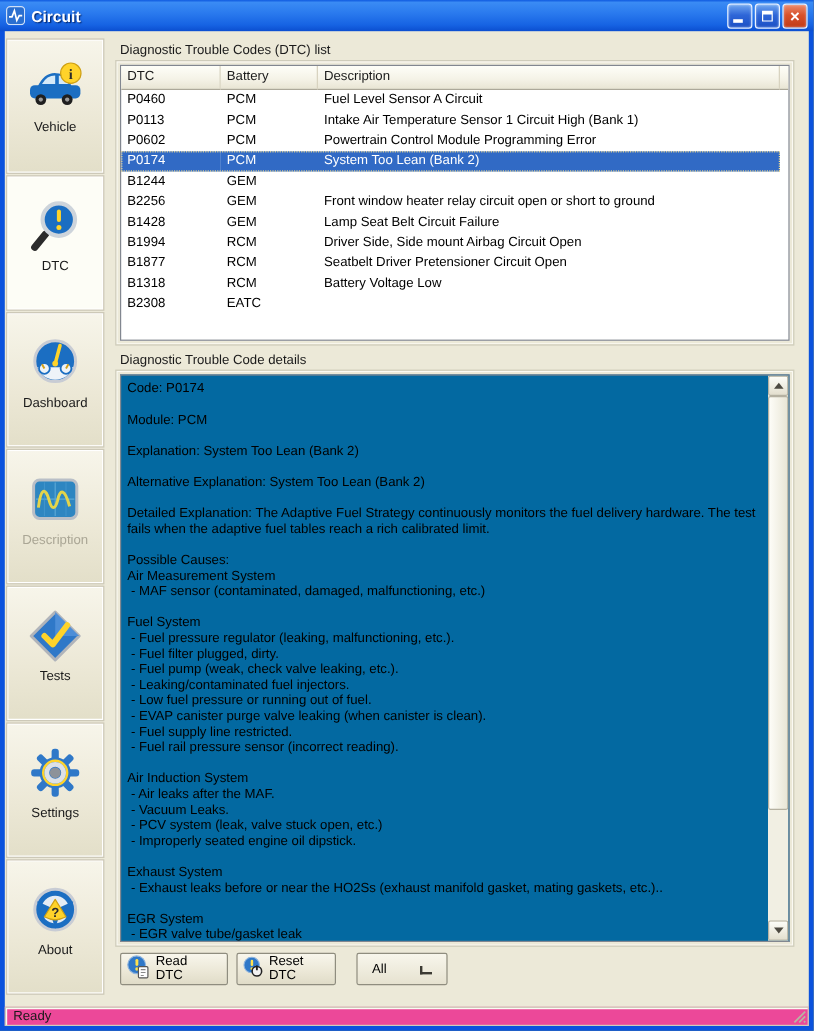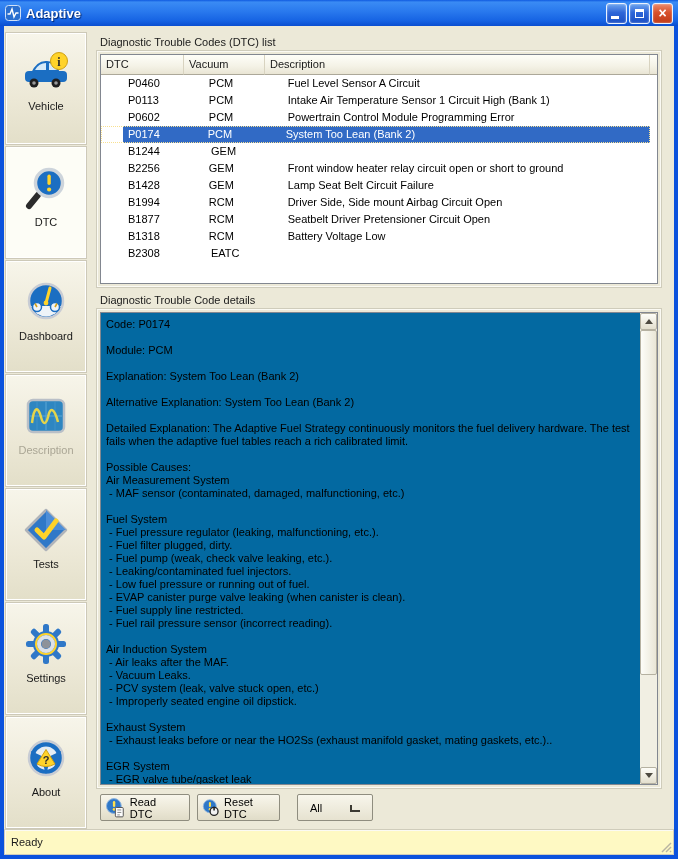--- a/index.html
+++ b/index.html
@@ -47,21 +47,21 @@
   
   .dtc-table { width:558px; height:230px; border:1px solid #828790; background:#fff; overflow:hidden; font-size:11px; }
   .thead { display:flex; height:20px; background:#ebeadb; }
   .th {
     background:linear-gradient(180deg,#fefef8 0%,#f4f2e6 60%,#e9e5d4 100%);
     border-right:1px solid #d8d3c0; border-bottom:1px solid #aca899;
     padding:3px 0 0 5px; color:#1a1a1a; overflow:hidden;
   }
   .th:last-child { border-right:none; flex:1; }
   .col-dtc { width:83px; } .col-mod { width:81px; } .col-desc { width:385px; }
-  .trow { display:flex; height:17px; line-height:17px; color:#000; cursor:default;padding-left:22px; }
+  .trow { display:flex; height:17px; line-height:17px; color:#000; cursor:default; }
   .trow .td { padding-left:5px; overflow:hidden; white-space:nowrap; }
   .trow.selected .td { background:#316ac5; color:#fff; }
   .trow.selected { outline:1px dotted #f8e090; outline-offset:-1px; width:549px; }
 
   
   .details-area { position:relative; width:558px; height:473px; border:1px solid #828790; background:#0369a1; overflow:hidden; }
   .details-text {
     position:absolute; top:0; left:0; width:539px; height:100%;
     padding:5px 4px 0 5px; font-size:11px; line-height:13px; color:#000;
     white-space:pre-wrap; overflow:hidden;
@@ -78,49 +78,49 @@
   .sb-thumb {
     position:absolute; left:0; top:17px; width:17px; height:345px;
     background:linear-gradient(90deg,#fdfdf8,#e9e6d6); border:1px solid #b5b1a1; border-radius:2px;
   }
 
   
   .toolbar-btn {
     position:absolute; top:794px; height:27px;
     background:linear-gradient(180deg,#f8f6ec 0%,#ebe7d6 60%,#e0dcc8 100%);
     border:1px solid #8f8d7f; border-radius:2px;
-    display:flex; align-items:center; font-size:11px; color:#000; padding:0 8px 0 4px;
+    display:flex; align-items:flex-start; font-size:11px; color:#000; padding:0 8px 0 4px;
   }
   .toolbar-btn .btn-label { margin-left:4px; }
   .combo {
     position:absolute; top:794px; left:297px; width:76px; height:27px;
     background:linear-gradient(180deg,#f8f6ec,#e6e2d0); border:1px solid #8f8d7f; border-radius:2px;
     display:flex; align-items:center; justify-content:space-between; font-size:11px; padding:0 12px 0 12px;
   }
   .combo-glyph { width:10px; height:7px; border-left:2px solid #3c3a33; border-bottom:2px solid #3c3a33; margin-top:2px; }
 
   
   .statusbar {
-    position:absolute; left:4px; right:4px; bottom:4px; height:26px;
-    background:#fef9c3; border:1px solid #cfccbb; box-shadow:inset 1px 1px 0 #fbfaf3;
+    position:absolute; left:4px; right:4px; bottom:4px; height:16px;
+    background:#ec4899; border:1px solid #cfccbb; box-shadow:inset 1px 1px 0 #fbfaf3;
     font-size:11px; color:#1a1a1a; display:flex; align-items:center; padding-left:6px;
   }
   .grip { position:absolute; right:1px; bottom:1px; }
 </style>
 </head>
 <body>
 
 <div class="window">
 
   <div class="titlebar">
     <svg class="title-icon" viewBox="0 0 16 16">
       <rect x="0.5" y="0.5" width="15" height="15" rx="3" fill="#2a6fd0" stroke="#cfe0f8"></rect>
       <polyline points="2.5,9 5,9 7,4 9,12 11,8 13.5,8" fill="none" stroke="#fff" stroke-width="1.4"></polyline>
     </svg>
-    <span class="title-text">Adaptive</span>
+    <span class="title-text">Circuit</span>
     <span class="winbtn">
         <span class="glyph-min"></span>
       </span>
     <span class="winbtn">
         <span class="glyph-max"></span>
       </span>
     <span class="winbtn close">
         <span class="glyph-close">×</span>
       </span>
   </div>
@@ -216,21 +216,21 @@
       </svg>
       <span class="side-label">About</span>
     </div>
 
     <div class="panel" style="top:10px">
       <div class="panel-label">Diagnostic Trouble Codes (DTC) list</div>
       <div class="panel-box">
         <div class="dtc-table">
           <div class="thead">
             <div class="th col-dtc">DTC</div>
-            <div class="th col-mod">Vacuum</div>
+            <div class="th col-mod">Battery</div>
             <div class="th col-desc">Description</div>
             <div class="th"></div>
           </div>
           <div class="trow">
             <div class="td col-dtc">P0460</div>
             <div class="td col-mod">PCM</div>
             <div class="td col-desc">Fuel Level Sensor A Circuit</div>
           </div>
           <div class="trow">
             <div class="td col-dtc">P0113</div>

